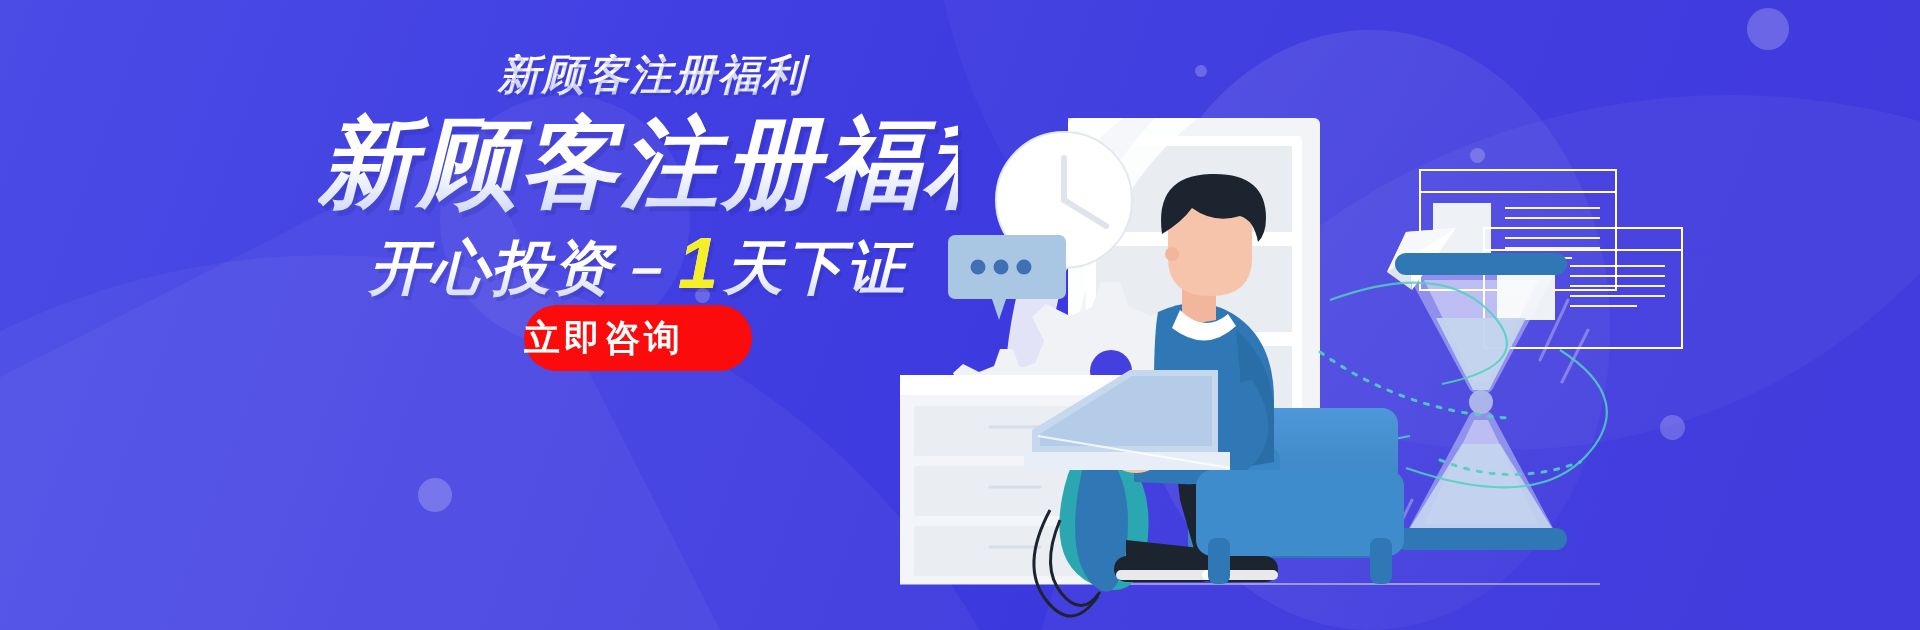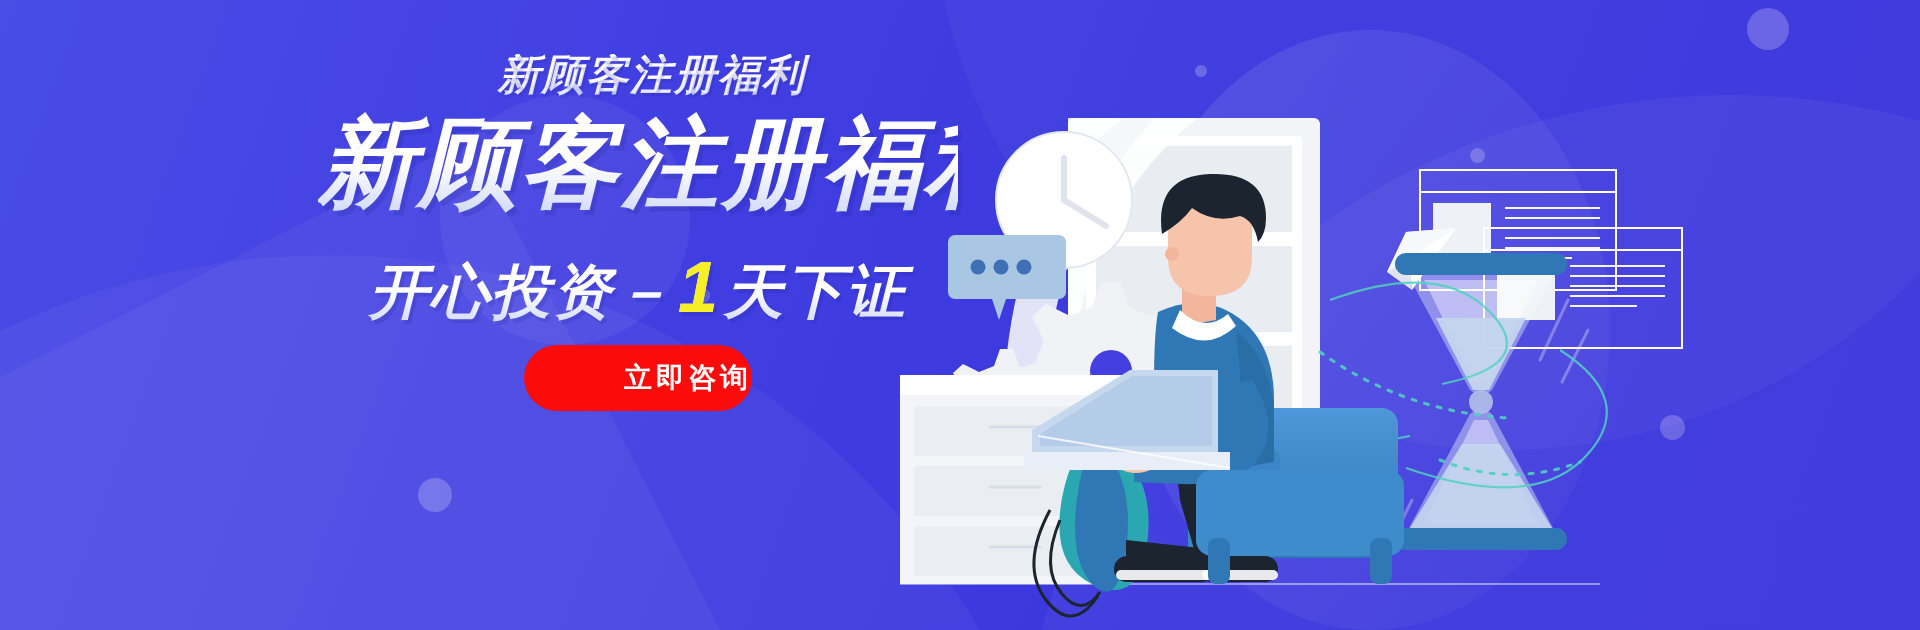--- a/index.html
+++ b/index.html
@@ -112,21 +112,21 @@
     background:linear-gradient(90deg,#f5c653 0%,#f7bc46 45%,#f59a22 100%);
     color:#ffffff;
     font-size:27px;
     line-height:1.25;
     white-space:nowrap;
     letter-spacing:0.5px;
   }
   .badge .hot{ color:#e8140c; font-weight:bold; }
 
   .tagline{
-    margin-top:35px;
+    margin-top:11px;
     font-size:59px;
     font-weight:bold;
     font-style:italic;
     letter-spacing:2px;
     line-height:1;
     color:#fff;
     white-space:nowrap;
     background:linear-gradient(180deg,#ffffff 0%,#ffffff 55%,#d3dbfa 100%);
     -webkit-background-clip:text;
     background-clip:text;
@@ -135,30 +135,30 @@
   }
   .tagline .num{
     font-size:72px;
     color:#f4ef27;
     -webkit-text-fill-color:#f4ef27;
     padding:0 4px;
   }
 
   .cta{
     display:inline-block;
-    margin-top:22px;
+    margin-top:6px;
     width:228px; height:66px;
     line-height:66px;
     border-radius:33px;
     background:#fb0b0b;
     color:#ffffff;
-    font-size:28px;
+    font-size:36px;
     font-weight:bold;
     letter-spacing:4px;
-    text-align:right;
+    text-align:left;
     cursor:pointer;
     border:none;
     font-family:inherit;
   }
 
   
   .illus{
     position:absolute;
     left:900px; top:0;
     width:1020px; height:630px;

